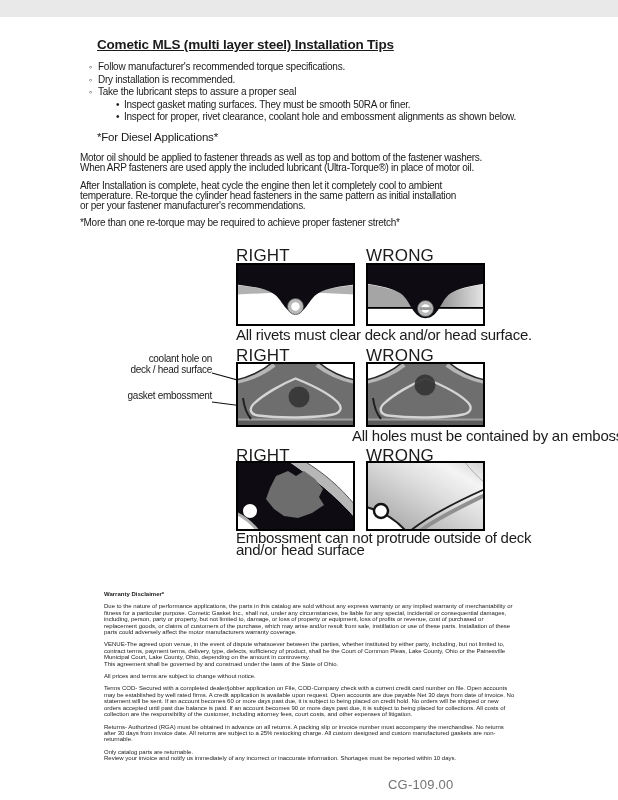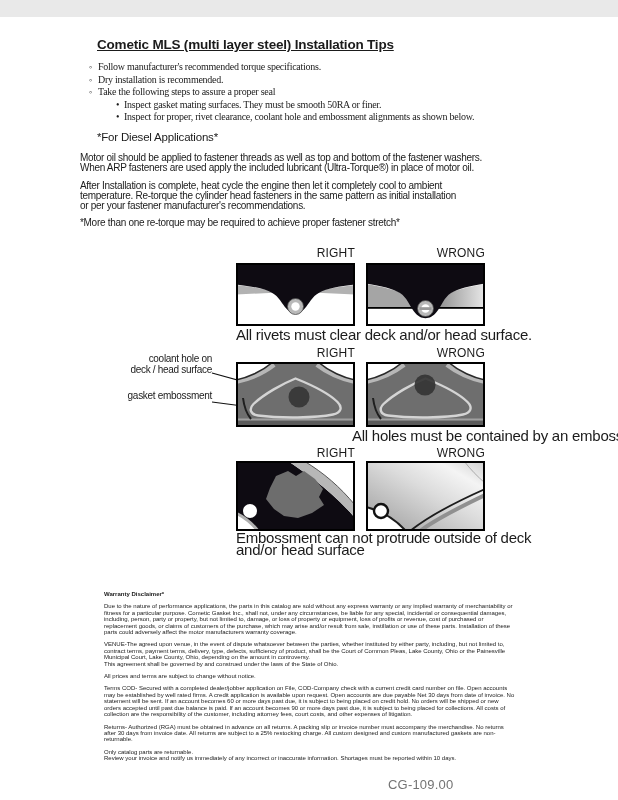--- a/index.html
+++ b/index.html
@@ -6,29 +6,29 @@
   .page{
     position:relative;width:618px;height:800px;background:#ffffff;
     font-family:"Liberation Sans","DejaVu Sans",sans-serif;color:#1b1b1b;
     overflow:hidden;margin:17px auto;
   }
   .abs{position:absolute;}
   .title{
     left:97px;top:20px;font-size:13.5px;font-weight:bold;
     text-decoration:underline;letter-spacing:-0.2px;white-space:nowrap;
   }
-  .tips{left:89px;top:44px;font-size:10px;letter-spacing:-0.25px;font-family:Liberation Serif, serif;}
+  .tips{left:89px;top:44px;font-size:10px;letter-spacing:-0.25px;}
   .tips .row{height:12.6px;line-height:12.6px;white-space:nowrap;}
   .tips .mk{display:inline-block;width:9px;font-size:9px;vertical-align:top;}
   .tips .sub{padding-left:27px;}
   .tips .sub .mk{width:8px;font-size:10px;}
   .diesel-head{left:97px;top:114px;font-size:11.5px;font-weight:normal;letter-spacing:-0.2px;}
   .para{left:80px;font-size:10px;line-height:10px;letter-spacing:-0.3px;white-space:pre-line;}
   .p1{top:136px;} .p2{top:164px;} .p3{top:201px;}
-  .dlabel{font-size:12px;letter-spacing:0.2px;width:119px;text-align:right;white-space:nowrap;}
+  .dlabel{font-size:17px;letter-spacing:0.2px;width:119px;text-align:left;white-space:nowrap;}
   .r1{top:229px;} .r2{top:329px;} .r3{top:429px;}
   .colL{left:236px;} .colR{left:366px;}
   .dbox{width:119px;line-height:0;}
   .b1{top:246px;} .b2{top:345px;} .b3{top:444px;}
   .caption{font-size:15px;letter-spacing:-0.25px;white-space:pre-line;line-height:12px;}
   .cap1{left:236px;top:312px;}
   .cap2{left:352px;top:413px;white-space:nowrap;}
   .cap3{left:236px;top:515px;}
   .annot{left:98px;top:337px;width:114px;text-align:right;font-size:10px;
          line-height:10.5px;letter-spacing:-0.3px;}
@@ -42,21 +42,21 @@
 </head>
 <body>
 
 <div class="page">
 
   <div class="abs title">Cometic MLS (multi layer steel) Installation Tips</div>
 
   <div class="abs tips">
     <div class="row"><span class="mk">◦</span><span>Follow manufacturer's recommended torque specifications.</span></div>
     <div class="row"><span class="mk">◦</span><span>Dry installation is recommended.</span></div>
-    <div class="row"><span class="mk">◦</span><span>Take the following steps to assure a proper seal</span></div>
+    <div class="row"><span class="mk">◦</span><span>Take the lubricant steps to assure a proper seal</span></div>
     <div class="row sub"><span class="mk">•</span><span>Inspect gasket mating surfaces.  They must be smooth 50RA or finer.</span></div>
     <div class="row sub"><span class="mk">•</span><span>Inspect for proper, rivet clearance, coolant hole and embossment alignments as shown below.</span></div>
   </div>
 
   <div class="abs diesel-head">*For Diesel Applications*</div>
   <div class="abs para p1">Motor oil should be applied to fastener threads as well as top and bottom of the fastener washers.
 When ARP fasteners are used apply the included lubricant (Ultra-Torque®) in place of motor oil.</div>
   <div class="abs para p3">*More than one re-torque may be required to achieve proper fastener stretch*</div>
   <div class="abs para p2">After Installation is complete, heat cycle the engine then let it completely cool to ambient
 temperature. Re-torque the cylinder head fasteners in the same pattern as initial installation

